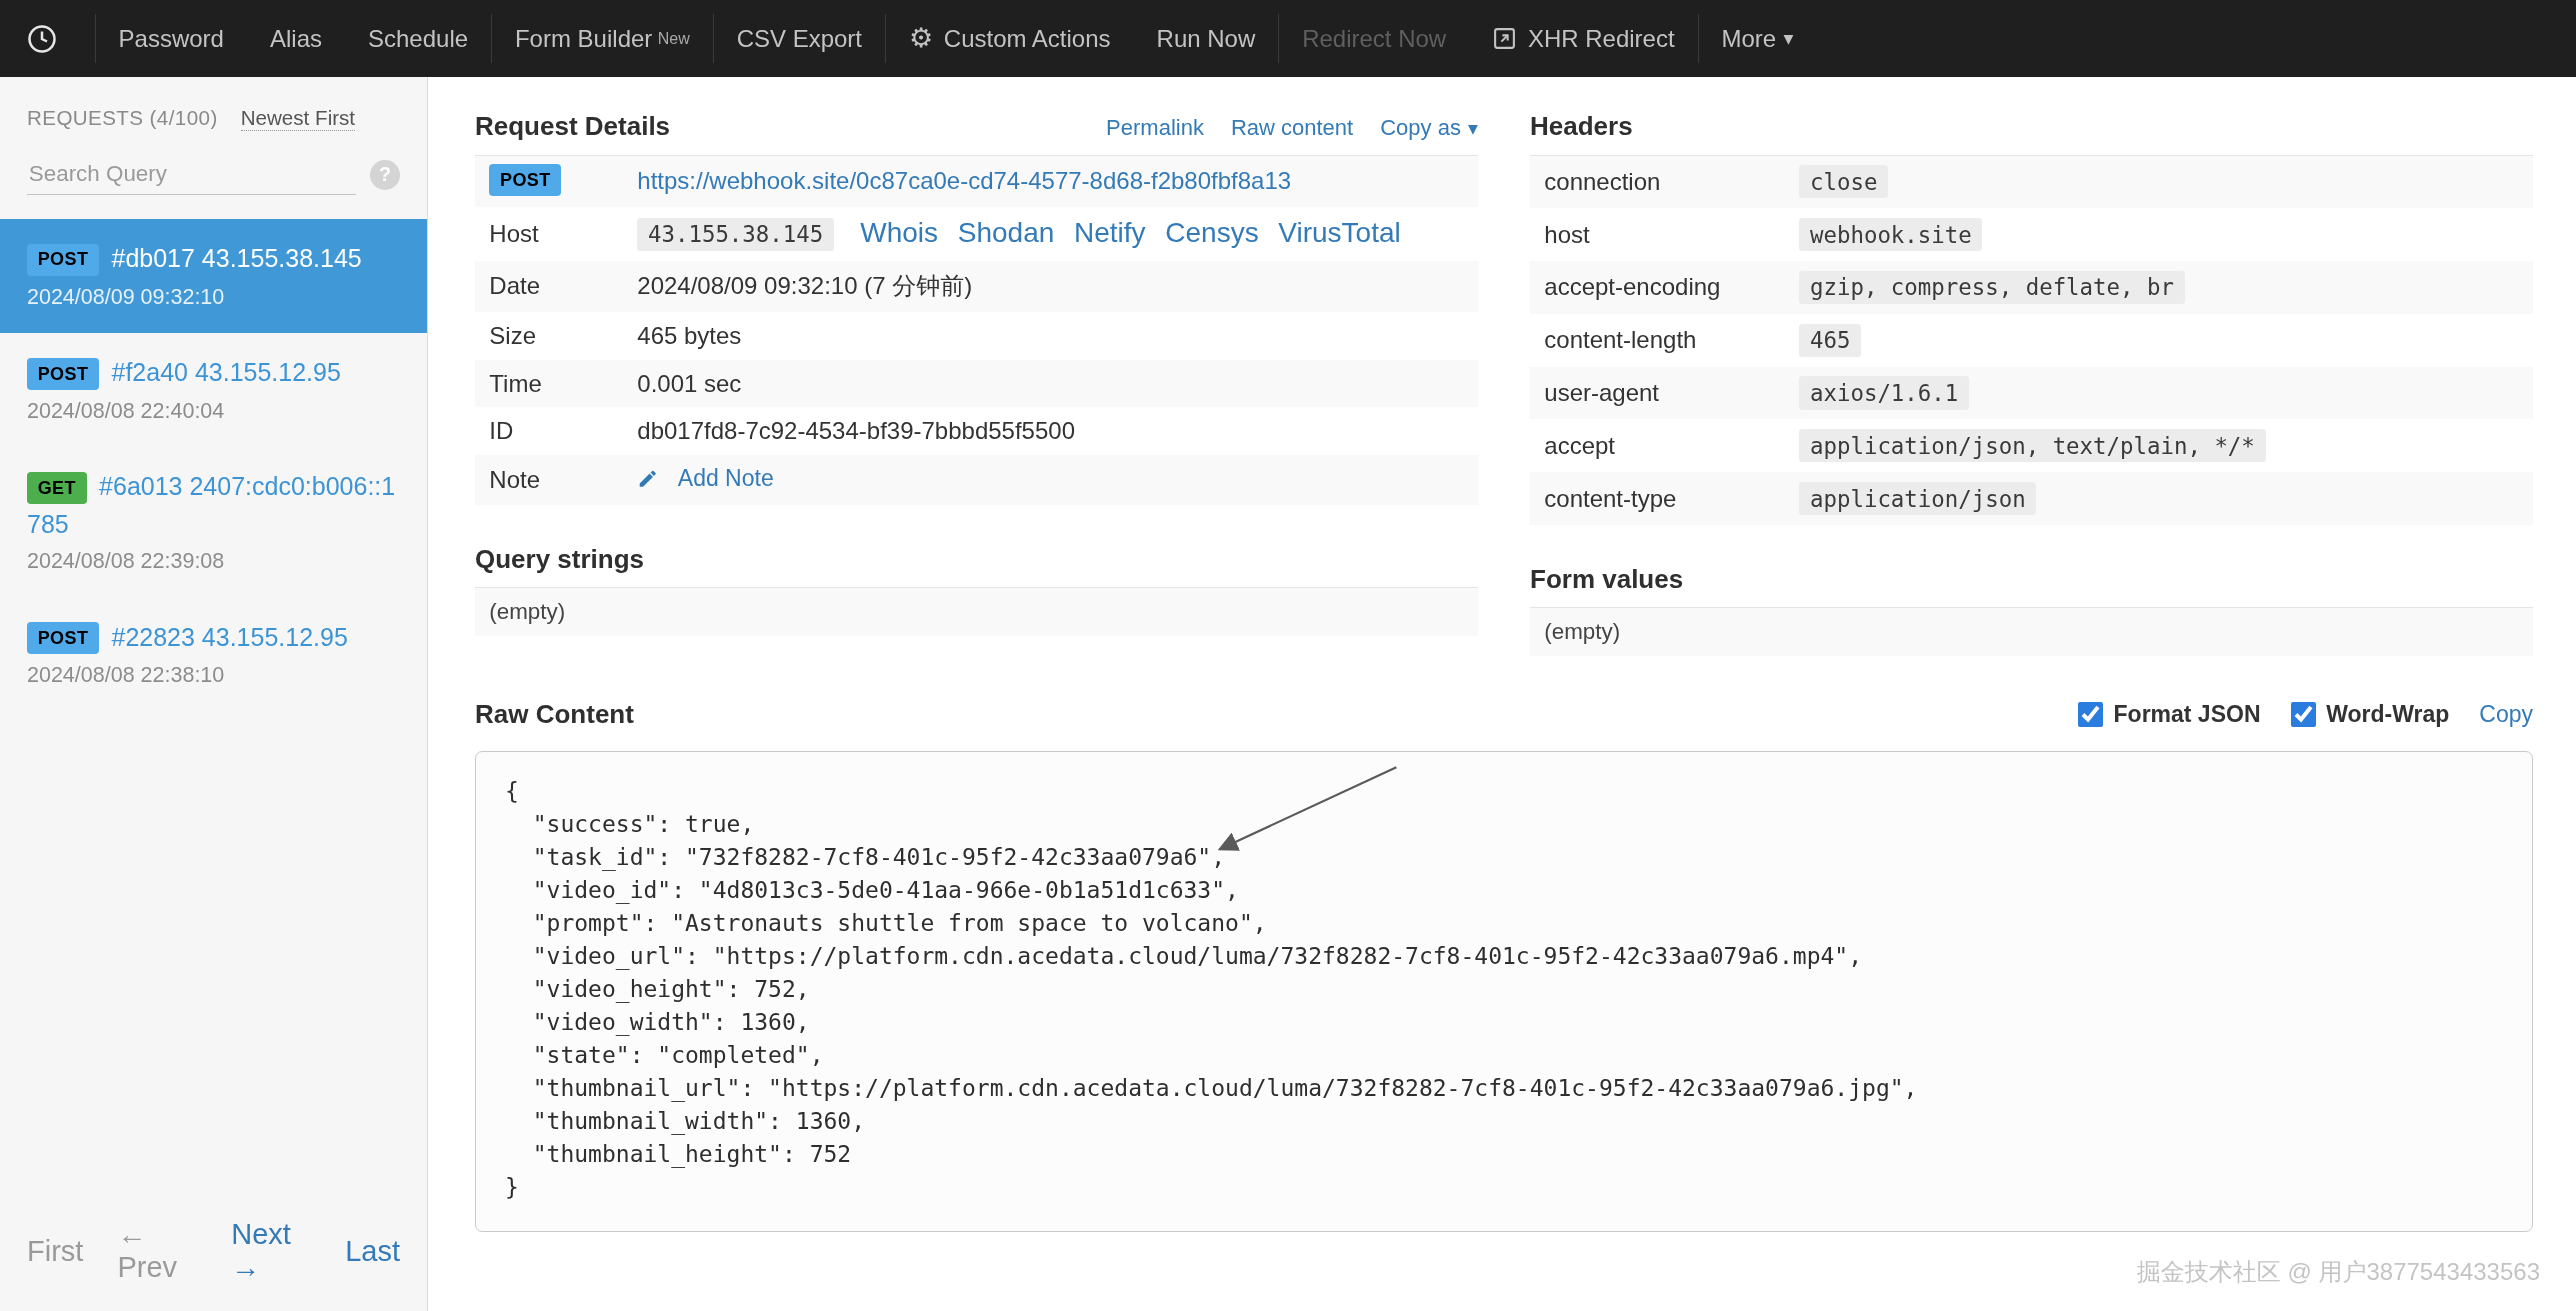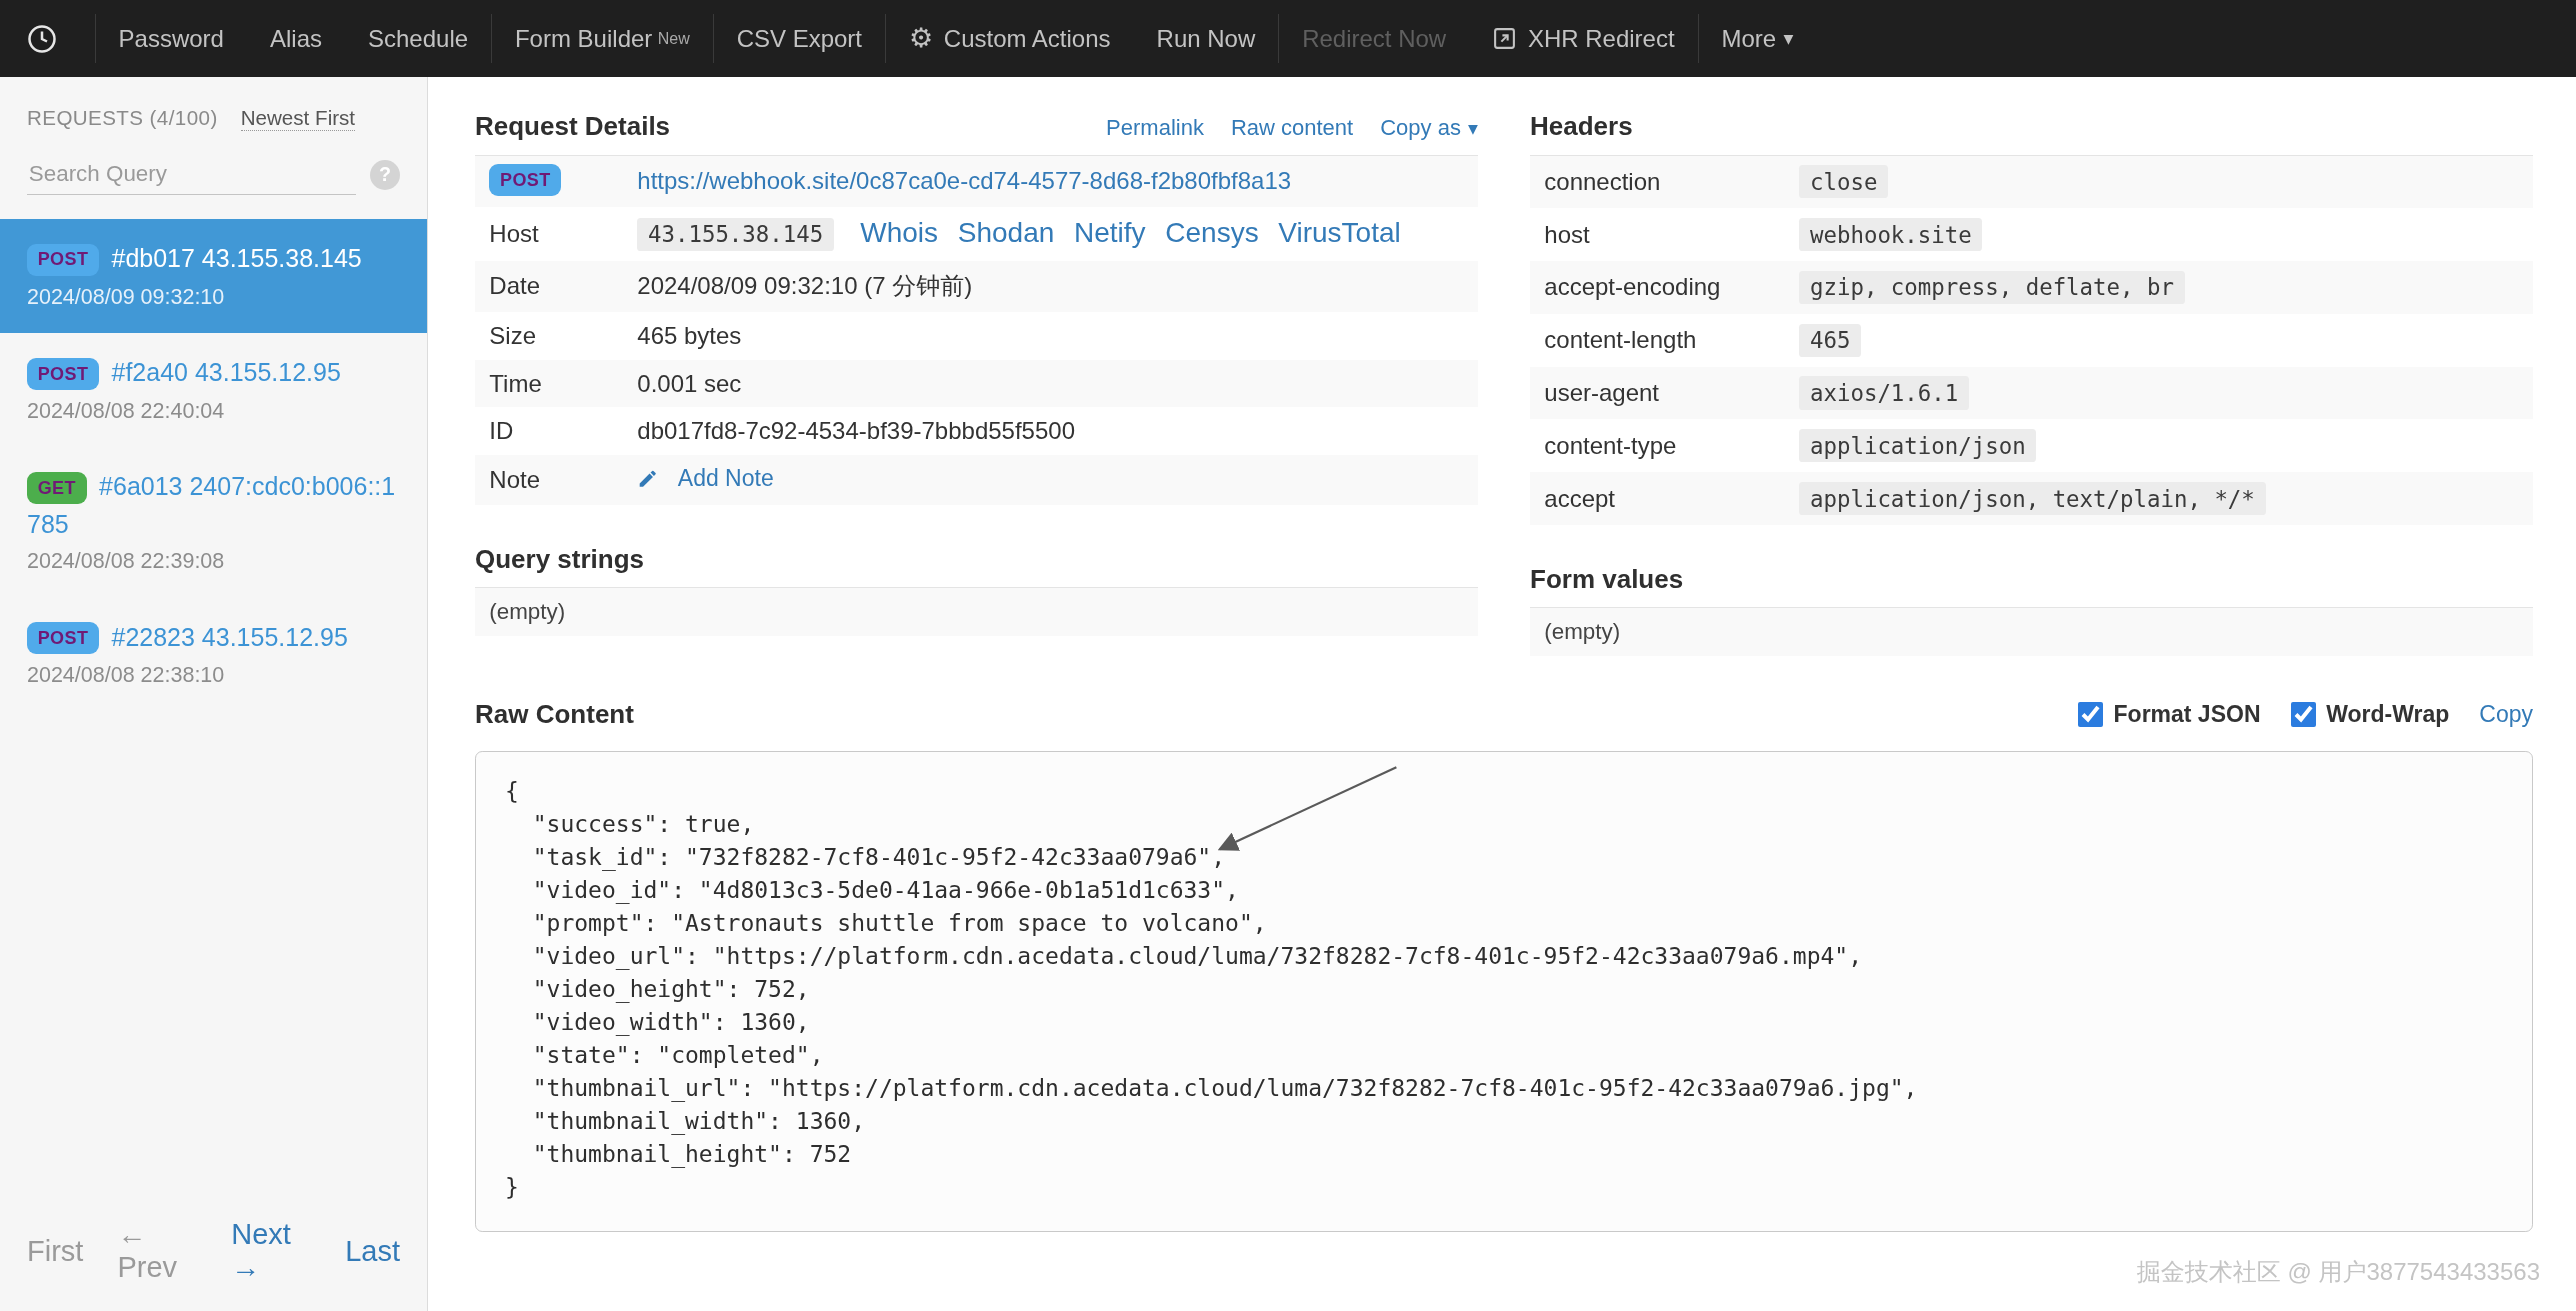--- a/index.html
+++ b/index.html
@@ -47,22 +47,22 @@
   .search-input::placeholder { color: #9a9a9a; }
   .help-circle {
     width: 30px; height: 30px; border-radius: 50%; background: #d4d4d4;
     color: #fff; font-size: 19.7px; font-weight: bold;
     display: flex; align-items: center; justify-content: center; margin-left: 14.3px;
   }
   .req-list { margin-top: 18px; }
   .req-item { padding: 21.5px 27px 23px 27px; cursor: pointer; }
   .req-item.selected { background: #4198d6; }
   .method-badge {
-    display: inline-block; font-size: 18px; font-weight: bold; color: #701a75;
-    padding: 5.4px 10.7px; border-radius: 9px; margin-right: 12.5px;
+    display: inline-block; font-size: 18px; font-weight: bold; color: #000000;
+    padding: 5.4px 10.7px; border-radius: 4px; margin-right: 12.5px;
     position: relative; top: -1.8px; letter-spacing: 0.4px;
   }
   .method-badge.post { background: #50aaea; }
   .method-badge.get { background: #4cae4c; }
   .req-label { font-size: 25px; color: #3c93d5; line-height: 36px; word-break: break-all; }
   .req-item.selected .req-label { color: #fff; }
   .req-time { font-size: 21.5px; color: #8c8c8c; margin-top: 7.2px; }
   .req-item.selected .req-time { color: #e6f1fa; }
   .sidebar-pagination {
     position: absolute; bottom: 0; left: 0; right: 0;
@@ -328,26 +328,26 @@
         </tr>
         <tr>
           <td class="kv-label">content-length</td>
           <td><span class="code-chip">465</span></td>
         </tr>
         <tr>
           <td class="kv-label">user-agent</td>
           <td><span class="code-chip">axios/1.6.1</span></td>
         </tr>
         <tr>
+          <td class="kv-label">accept</td>
+          <td><span class="code-chip">application/json, text/plain, */*</span></td>
+        </tr>
+        <tr>
           <td class="kv-label">content-type</td>
           <td><span class="code-chip">application/json</span></td>
-        </tr>
-        <tr>
-          <td class="kv-label">accept</td>
-          <td><span class="code-chip">application/json, text/plain, */*</span></td>
         </tr>
       </tbody>
         </table>
 
       <div class="subsection">
         <div class="section-heading">
           <span>Form values</span>
         </div>
         <div class="empty-row">(empty)</div>
       </div>

